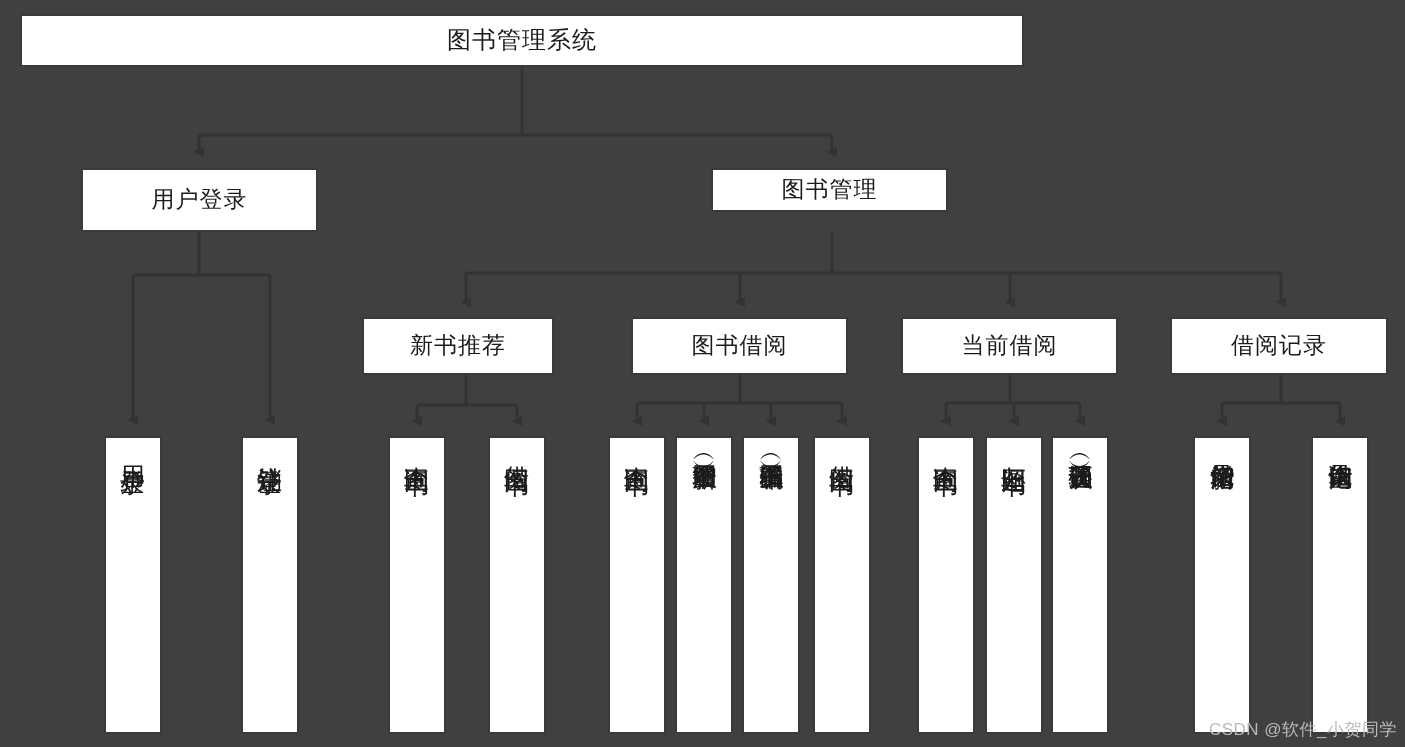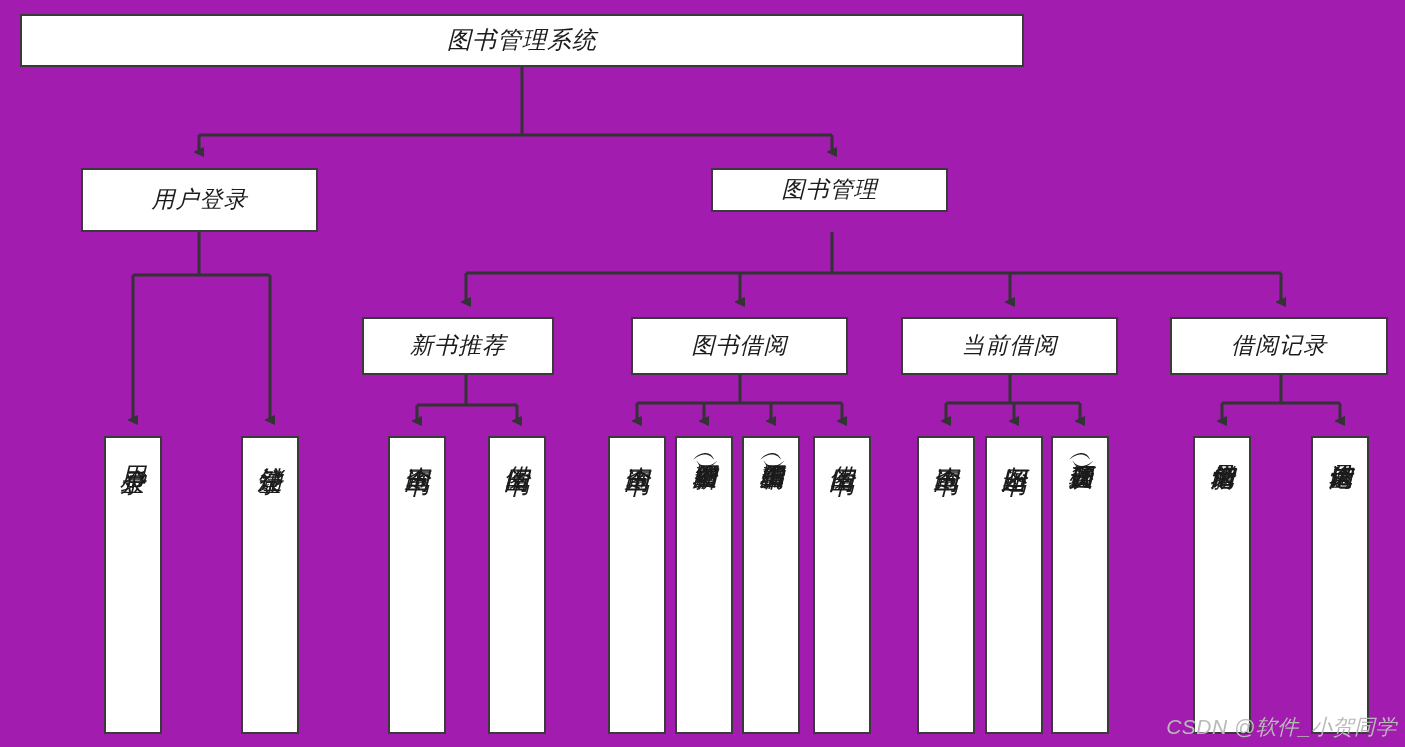--- a/index.html
+++ b/index.html
@@ -8,23 +8,22 @@
     padding: 0;
     background: #ffffff;
   }
   body {
     font-family: "Liberation Sans", "DejaVu Sans", sans-serif;
   }
   #diagram-root {
     position: relative;
     width: 1405px;
     height: 747px;
-    background: #a21caf;
+    background: #404040;
     overflow: hidden;
-    font-style: italic;
   }
   #edge-layer {
     position: absolute;
     left: 0;
     top: 0;
     width: 1405px;
     height: 747px;
     pointer-events: none;
   }
   .node {
@@ -60,21 +59,21 @@
     display: block;
   }
   .node-v.tall .node-label {
     font-size: 24px;
     letter-spacing: 0px;
   }
   #watermark {
     position: absolute;
     right: 8px;
     bottom: 6px;
-    font-size: 21px;
+    font-size: 17px;
     color: #b9b9b9;
     white-space: nowrap;
     letter-spacing: 0.5px;
   }
 </style>
 </head>
 <body>
 
 <div id="diagram-root">
 

